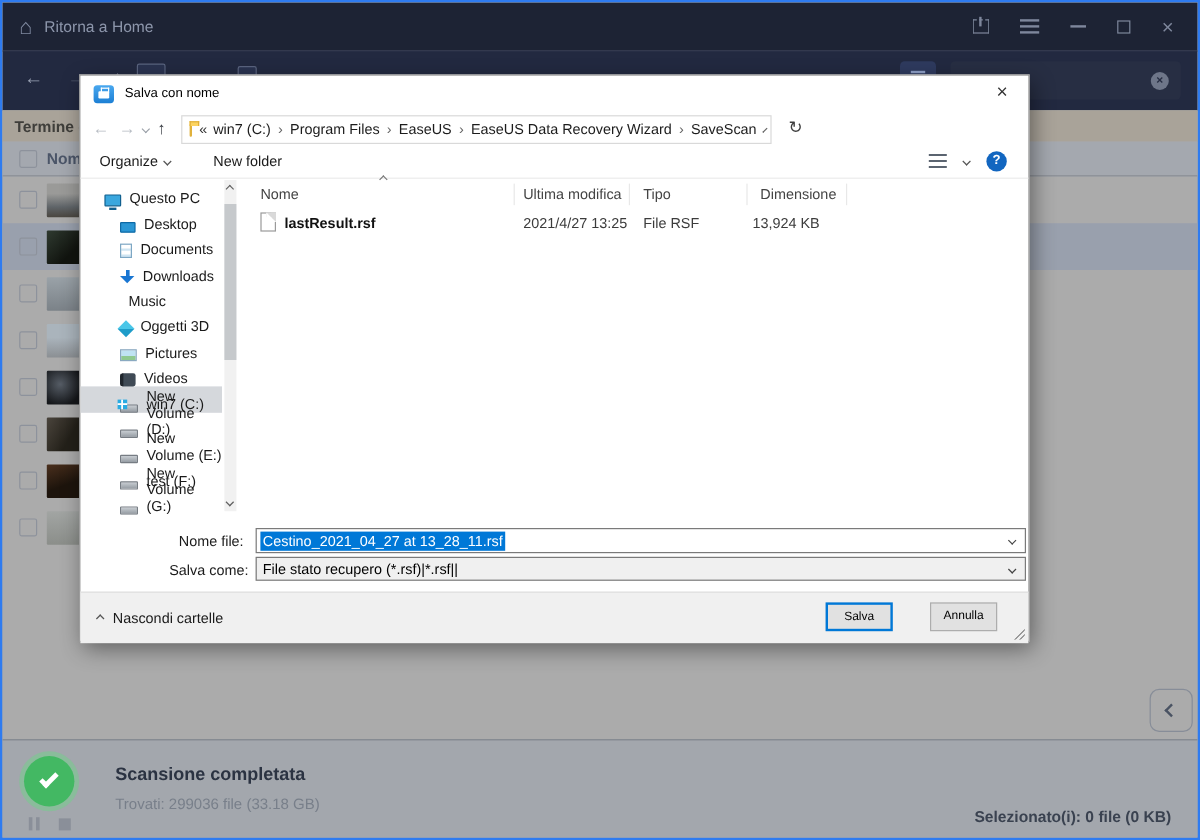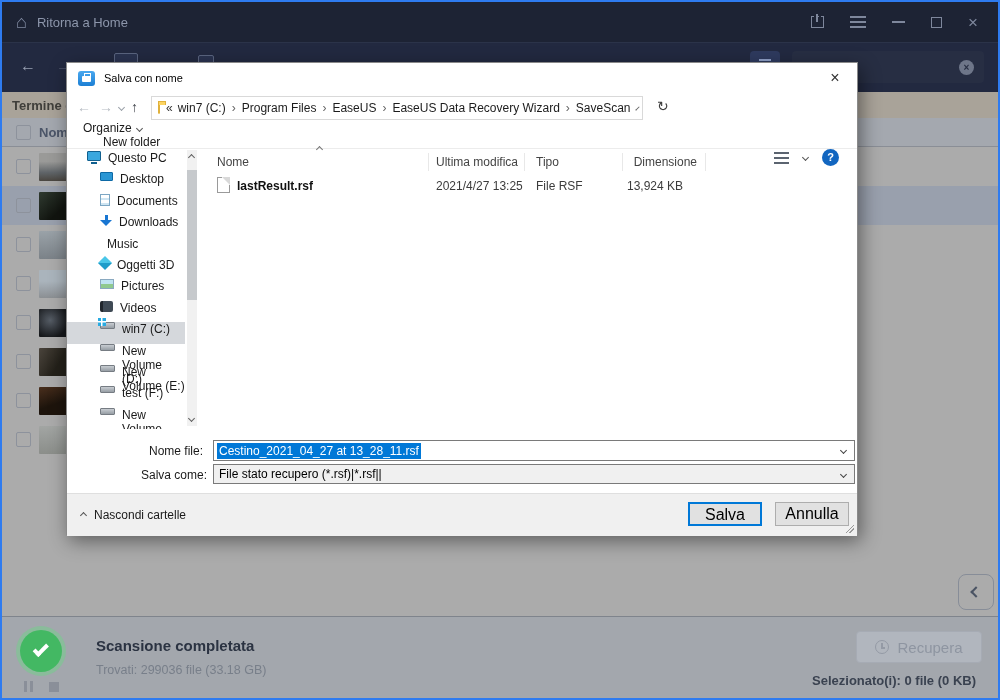--- a/index.html
+++ b/index.html
@@ -106,39 +106,39 @@
   .crumb-sep { color:#666; font-size:12px; padding:0 1px; }
   .addr-cv { margin-left:auto; color:#666; }
   .refresh { position:absolute; left:590px; top:3px; font-size:14px; color:#3e3e3e; }
   .dlg-search { position:absolute; left:614px; top:1px; width:168px; height:24px; border:1px solid #d9d9d9;
                 display:flex; align-items:center; padding:0 7px; }
   .dlg-search input { border:none; outline:none; flex:1; font-size:12px; font-family:inherit; color:#444; min-width:0; }
   .dlg-search input::placeholder { color:#6d6d6d; opacity:1; }
   .mag { width:8px; height:8px; border:1.5px solid #5f5f5f; border-radius:50%; position:relative; flex:none; }
   .mag::after { content:""; position:absolute; width:5px; height:1.5px; background:#5f5f5f;
                 transform:rotate(45deg); right:-4px; bottom:-2px; }
-  .menubar { position:absolute; left:0; top:58px; width:100%; height:26px; display:flex; align-items:flex-start;flex-direction:column; }
+  .menubar { position:absolute; left:0; top:58px; width:100%; height:26px; display:flex; align-items:center; }
   .mb-item { display:flex; align-items:center; gap:5px; color:#1a1a1a; }
   .mb-organize { margin-left:16px; }
   .mb-newfolder { margin-left:36px; }
   .cv { display:inline-block; width:5px; height:5px; border-right:1.5px solid currentColor;
         border-bottom:1.5px solid currentColor; }
   .cv.down { transform:rotate(45deg); }
   .cv.up { transform:rotate(225deg); }
   .cv.left { transform:rotate(135deg); }
   .mb-right { margin-left:auto; display:flex; align-items:center; gap:14px; padding-right:18px; }
   .ic-viewlist { width:15px; height:12px;
         background:repeating-linear-gradient(to bottom,#5b6470 0 2px,transparent 2px 5px); }
   .help-circle { width:17px; height:17px; border-radius:50%; background:#1266c0; color:#fff;
                  font-size:11px; font-weight:bold; text-align:center; line-height:17px; }
   .dlg-hr { position:absolute; left:0; top:85px; width:100%; height:1px; background:#ececec; }
 
   
   .side { position:absolute; left:0; top:88px; width:118px; height:278px; overflow:hidden; }
-  .side-item { height:21.4px; display:flex; align-items:flex-start; gap:7px; padding-left:20px; font-size:12px; }
+  .side-item { height:21.4px; display:flex; align-items:flex-end; gap:7px; padding-left:20px; font-size:12px; }
   .side-item.child { padding-left:33px; }
   .side-item.selected { background:#d5d8dc; }
   .tree-ic { flex:none; position:relative; }
   .ic-pc { width:14px; height:10px; border:1.5px solid #11608f; background:#3aa7de; border-radius:1px; }
   .ic-pc::after { content:""; position:absolute; left:3px; bottom:-4px; width:6px; height:2px; background:#11608f; }
   .ic-desktop { width:13px; height:9px; border:1px solid #0d69a5; background:#2a96d4; border-radius:1px; }
   .ic-docs { width:10px; height:12px; background:#fff; border:1px solid #7da7c4;
              box-shadow:inset 0 -2px 0 #cfe5f2, inset 0 -5px 0 #fff, inset 0 -7px 0 #cfe5f2; }
   .ic-down { width:12px; height:12px; position:relative; }
   .ic-down::before { content:""; position:absolute; left:4.5px; top:0; width:3px; height:5px; background:#1976d2; }
@@ -181,22 +181,22 @@
   .sel-text { background:#0078d7; color:#fff; padding:1px 2px; white-space:nowrap; }
   .combo { position:absolute; left:146px; top:401px; width:642px; height:20px; border:1px solid #7a7a7a;
            background:#f0f0f0; display:flex; align-items:center; padding-left:5px; color:#000; }
   .field-cv { margin-left:auto; margin-right:8px; color:#444; }
 
   
   .dlg-footer { position:absolute; left:0; top:430px; width:100%; height:43px; background:#f0f0f0;
                 border-top:1px solid #dfdfdf; }
   .hide-folders { position:absolute; left:14px; top:14px; display:flex; align-items:center; gap:8px; color:#1a1a1a; }
   .hide-folders .cv { color:#555; }
-  .btn { position:absolute; top:8px; width:74px; height:24px; background:#e1e1e1; text-align:center;
-         line-height:22px; font-size:16px; color:#000; }
+  .btn { position:absolute; top:8px; width:56px; height:24px; background:#e1e1e1; text-align:center;
+         line-height:22px; font-size:10px; color:#000; }
   .btn-save { left:621px; border:2px solid #0078d7; }
   .btn-cancel { left:708px; border:1px solid #adadad; }
   .grip { position:absolute; right:3px; bottom:3px; width:9px; height:9px;
           background:linear-gradient(135deg,transparent 0 50%,#9a9a9a 50% 58%,transparent 58% 72%,#9a9a9a 72% 80%,transparent 80%); }
 </style>
 </head>
 <body>
 
 <div class="stage">
 
@@ -275,24 +275,20 @@
   </div>
 
   <div class="bottombar">
     <div class="check-badge">
       <span class="check-mark"></span>
     </div>
     <div class="status-title">Scansione completata</div>
     <div class="status-sub">Trovati: 299036 file (33.18 GB)</div>
     <span class="ic-pause"></span>
     <span class="ic-stop"></span>
-    <div class="recover-btn">
-      <span class="ic-clock"></span>
-      <span>Recupera</span>
-    </div>
     <div class="selected-label">Selezionato(i): 0 file (0 KB)</div>
   </div>
 
   <div class="dialog">
     <div class="dlg-title">
       <span class="dlg-ic"></span>
       <span class="dlg-title-text">Salva con nome</span>
       <span class="dlg-close">×</span>
     </div>
 

